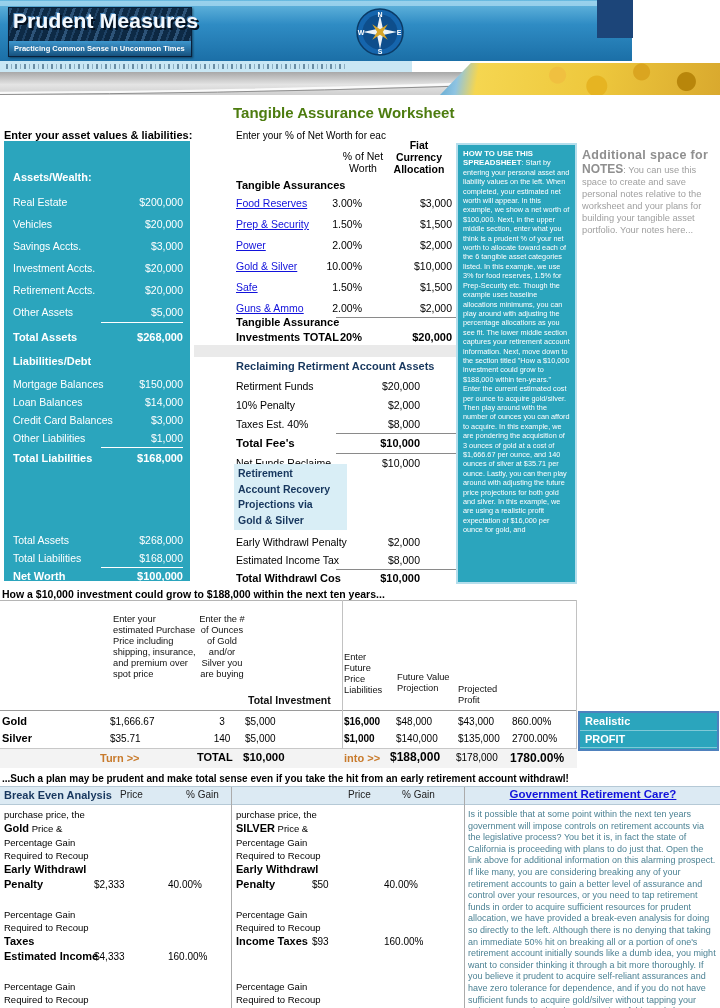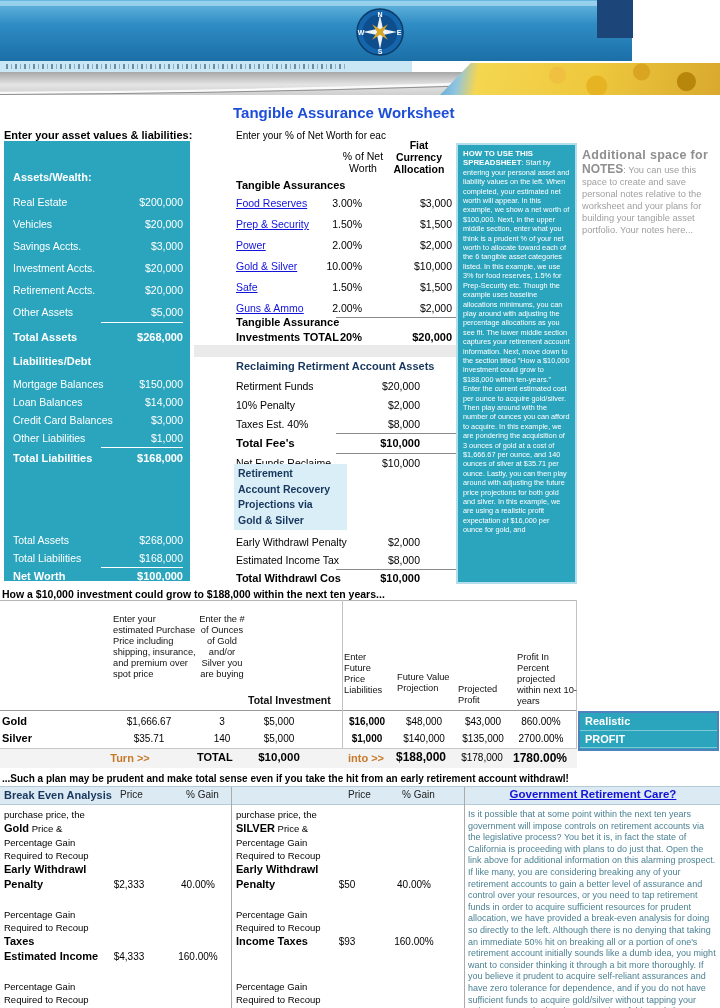--- a/index.html
+++ b/index.html
@@ -25,21 +25,21 @@
             background:repeating-linear-gradient(90deg,rgba(28,68,98,.55) 0 2px,transparent 2px 5px,rgba(28,68,98,.35) 5px 6px,transparent 6px 9px)}
   .grayband{left:0;top:72px;width:720px;height:23px;background:linear-gradient(180deg,#A8A8A8,#E4E4E4 55%,#CFCFCF)}
   .coins{left:440px;top:63px;width:280px;height:32px;
     background:
       radial-gradient(circle at 88% 58%, #B8860B 0 9px, rgba(0,0,0,0) 10px),
       radial-gradient(circle at 72% 28%, #DAA520 0 8px, rgba(0,0,0,0) 9px),
       radial-gradient(circle at 56% 72%, #E6B422 0 10px, rgba(0,0,0,0) 11px),
       radial-gradient(circle at 42% 38%, #F0C040 0 8px, rgba(0,0,0,0) 9px),
       linear-gradient(100deg,#5FA8D0 0%,#8FC4E2 7%,#F5D650 14%,#EEC83D 55%,#D9A92E 100%);
     clip-path:polygon(11% 0,100% 0,100% 100%,0 100%)}
-  .title{left:233px;top:104px;font-size:15px;font-weight:bold;color:#1d4ed8}
+  .title{left:233px;top:104px;font-size:15px;font-weight:bold;color:#4d7c0f}
 
   
   .toplab{font-size:11px;font-weight:bold}
   .panel{left:4px;top:141px;width:186px;height:440px;background:#2BA5BD}
   .phead{position:absolute;left:9px;color:#fff;font-weight:bold;font-size:11px;white-space:nowrap}
   .trow{position:absolute;left:9px;width:170px;display:flex;justify-content:space-between;color:#fff;font-size:10.5px;line-height:13px;white-space:nowrap}
   .wline{position:absolute;border-top:1px solid #fff;height:0}
 
   
   .mlink{position:absolute;left:236px;font-size:10.5px;font-weight:normal;color:#1212DB;text-decoration:underline;white-space:nowrap;cursor:pointer}
@@ -61,48 +61,53 @@
   .notes h3{font-size:12.5px;font-weight:bold;color:#8F8F8F;letter-spacing:.3px;white-space:nowrap}
   .notes p{margin-top:1px;font-size:9.3px;line-height:12px;color:#A0A0A0}
   .notes .nb{font-weight:bold;font-size:12px;color:#8F8F8F}
 
   
   .gt{left:0;top:600px;width:577px;height:168px}
   .hl{position:absolute;left:0;width:577px;height:0;border-top:1px solid #B5B5B5}
   .vl{position:absolute;top:0;width:0;height:168px;border-left:1px solid #C2C2C2}
   .gh{position:absolute;font-size:9.3px;line-height:11px;color:#111}
   .gc{position:absolute;font-size:10px;white-space:nowrap}
-  .r{text-align:center}
+  .r{text-align:left}
   .orange{color:#C87A2B;font-weight:bold}
   .totbg{position:absolute;left:0;top:149px;width:577px;height:19px;background:#F3F3F3}
   .profitbox{left:578px;top:711px;width:141px;height:40px;background:#2BA5BD;border:2px solid #4F81BD}
   .profitbox div{height:17.6px;line-height:17px;padding-left:5px;color:#fff;font-weight:bold;font-size:11px;border-bottom:1px solid rgba(255,255,255,.4)}
   .profitbox div:last-child{border-bottom:none}
 
   
   .beband{left:0;top:786px;width:720px;height:19px;background:#DCEAF3;border-top:1px solid #B5C9D6;border-bottom:1px solid #B5C9D6}
   .behead{position:absolute;top:789px;font-size:10px;color:#222}
   .bevl{position:absolute;top:787px;width:0;height:221px;border-left:1px solid #ABABAB}
   .beblk{position:absolute;width:224px;font-size:9.5px;line-height:13px}
   .beblk .bl{font-size:11px;font-weight:bold;line-height:15px}
-  .beval{position:absolute;bottom:1px;font-size:10px;text-align:center}
+  .beval{position:absolute;bottom:1px;font-size:10px;text-align:left}
   .gov{position:absolute;left:468px;top:788px;width:250px;text-align:center;font-size:11.5px;font-weight:bold;
        color:#1212DB;text-decoration:underline;cursor:pointer;white-space:nowrap}
   .article{position:absolute;left:468px;top:809px;width:250px;font-size:9px;line-height:11.6px;color:#4C8294}
 </style>
 </head>
 <body>
 
 <div id="page">
 
   <div class="abs band">
     <div class="abs band-hl"></div>
   </div>
   <div class="abs dark-sq"></div>
 
+  <div class="abs logo-box">
+    <div class="logo-stripes"></div>
+    <div class="logo-title">Prudent Measures</div>
+    <div class="logo-tag">Practicing Common Sense in Uncommon Times</div>
+  </div>
 
   <svg class="abs" style="left:356px;top:8px" width="48" height="48" viewBox="0 0 48 48">
     <circle cx="24" cy="24" r="23" fill="#1565AD" stroke="#0B3B66" stroke-width="1.5"></circle>
     <circle cx="24" cy="24" r="17.5" fill="#0E4E8C"></circle>
     <polygon points="24,7 27,21 41,24 27,27 24,41 21,27 7,24 21,21" fill="#EDF3F8"></polygon>
     <polygon points="24,13 26,22 35,24 26,26 24,35 22,26 13,24 22,22" fill="#D8A62A" transform="rotate(45 24 24)"></polygon>
     <text x="24" y="8.5" font-size="7" font-weight="bold" fill="#FFFFFF" text-anchor="middle">N</text>
     <text x="43" y="27" font-size="7" font-weight="bold" fill="#FFFFFF" text-anchor="middle">E</text>
     <text x="24" y="46" font-size="7" font-weight="bold" fill="#FFFFFF" text-anchor="middle">S</text>
     <text x="5" y="27" font-size="7" font-weight="bold" fill="#FFFFFF" text-anchor="middle">W</text>
@@ -291,21 +296,20 @@
     <div class="vl" style="left:342px"></div>
     <div class="vl" style="left:576px"></div>
     <div class="totbg"></div>
 
     <div class="gh" style="left:113px;top:14px;width:84px">Enter your estimated Purchase Price including shipping, insurance, and premium over spot price</div>
     <div class="gh" style="left:197px;top:14px;width:50px;text-align:center">Enter the # of Ounces of Gold and/or Silver you are buying</div>
     <div class="gh b" style="left:248px;top:95px;width:92px;font-size:10.5px">Total Investment</div>
     <div class="gh" style="left:344px;top:52px;width:50px;word-wrap:break-word">Enter Future Price Liabilities</div>
     <div class="gh" style="left:397px;top:72px;width:58px">Future Value Projection</div>
     <div class="gh" style="left:458px;top:84px;width:55px">Projected Profit</div>
-    <div class="gh" style="left:517px;top:52px;width:62px">Profit In Percent projected within next 10-years</div>
 
     <div class="gc b" style="left:2px;top:115px;font-size:11px">Gold</div>
     <div class="gc r" style="left:110px;top:116px;width:78px">$1,666.67</div>
     <div class="gc" style="left:197px;top:116px;width:50px;text-align:center">3</div>
     <div class="gc r" style="left:245px;top:116px;width:68px">$5,000</div>
     <div class="gc r b" style="left:344px;top:116px;width:46px">$16,000</div>
     <div class="gc r" style="left:396px;top:116px;width:56px">$48,000</div>
     <div class="gc r" style="left:458px;top:116px;width:50px">$43,000</div>
     <div class="gc r" style="left:512px;top:116px;width:58px">860.00%</div>
 

